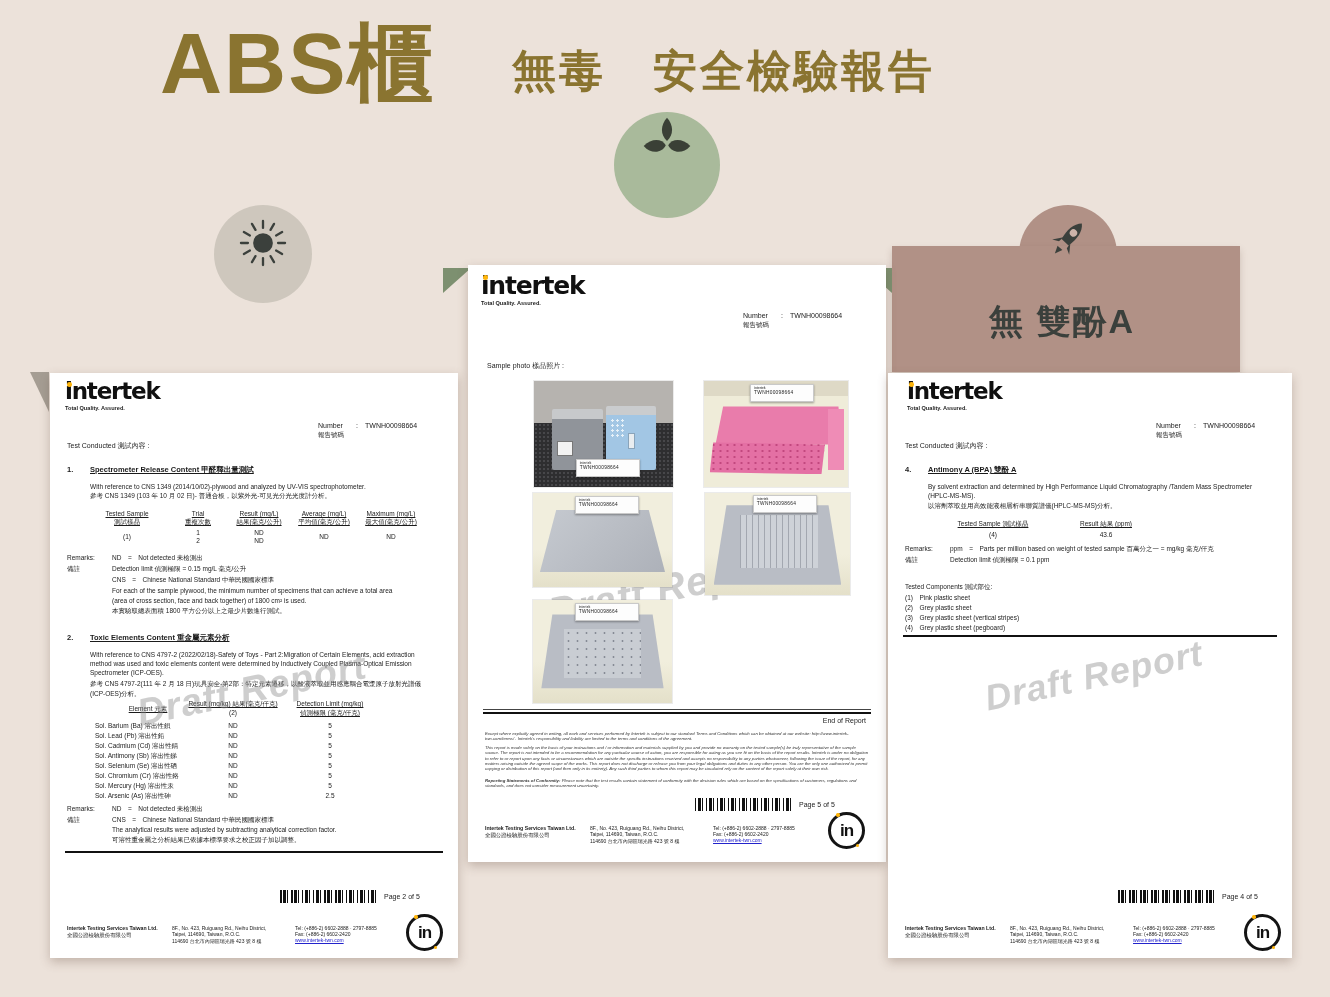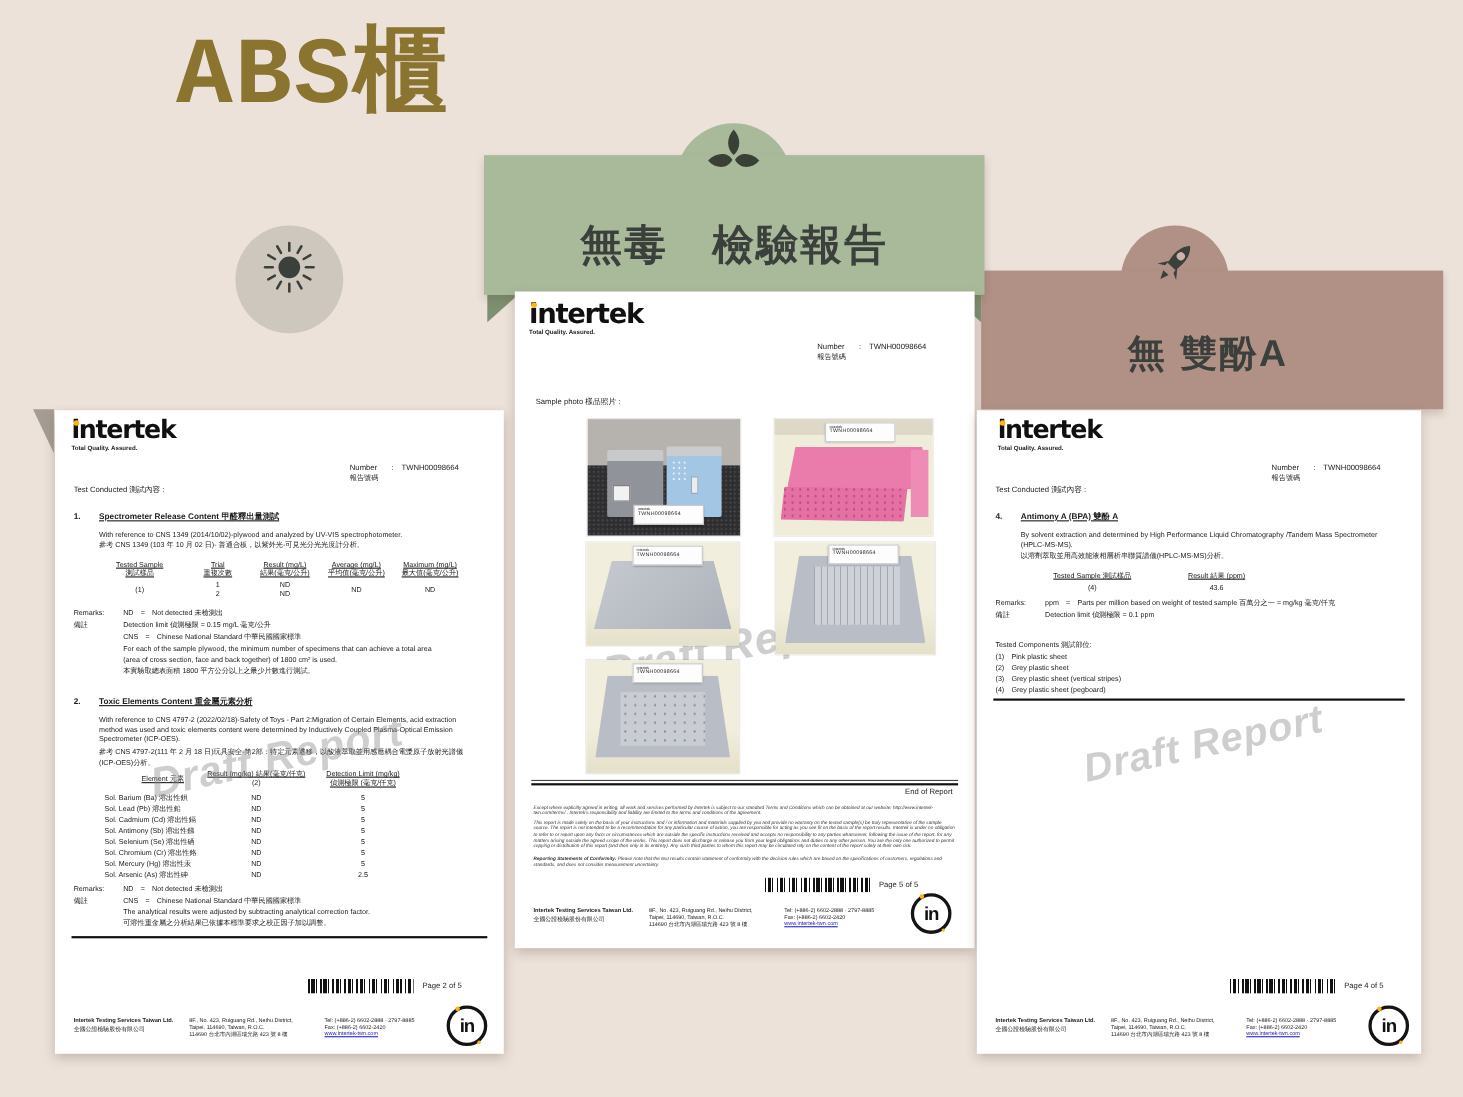--- a/index.html
+++ b/index.html
@@ -41,21 +41,22 @@
   .label-card{position:absolute;background:#fdfdfd;border:0.5px solid #c9c9c9;width:56px;height:14px;
               padding:1px 3px;box-shadow:0 1px 2px rgba(0,0,0,.35);z-index:3;}
   .lc-brand{font-size:3.2px;font-weight:bold;color:#555;line-height:4px;}
   .lc-num{font-size:4.8px;color:#1d1d1d;letter-spacing:.3px;line-height:6px;}
 </style>
 </head>
 <body>
 
 <div class="canvas">
 
-  <div class="title-main" style="left:160px;top:6px;font-family:Liberation Mono, monospace;">ABS櫃</div>
+  <div class="title-main" style="left:160px;top:6px;">ABS櫃</div>
+  <div class="title-sub" style="left:512px;top:42px;">無毒　安全檢驗報告</div>
 
   <div class="bump" style="left:214px;top:205px;width:98px;height:98px;background:#cec7bd;z-index:1;"></div>
   <svg class="a" style="left:237px;top:214px;z-index:3;" width="52" height="58" viewBox="0 0 44 50">
     <g stroke="#3b403c" stroke-width="2" stroke-linecap="round">
       <line x1="35" y1="25" x2="41" y2="25"></line>
         <line x1="33.3" y1="31.5" x2="38.5" y2="34.5"></line>
       <line x1="28.5" y1="36.3" x2="31.5" y2="41.5"></line>
         <line x1="22" y1="38" x2="22" y2="44"></line>
       <line x1="15.5" y1="36.3" x2="12.5" y2="41.5"></line>
         <line x1="10.7" y1="31.5" x2="5.5" y2="34.5"></line>
@@ -74,38 +75,35 @@
   <div class="bump" style="left:1019px;top:205px;width:98px;height:98px;background:#b19186;z-index:1;"></div>
   <svg class="a" style="left:1044px;top:215px;z-index:3;" width="48" height="48" viewBox="0 0 44 44">
     <g transform="rotate(42 22 22)" fill="#3b403c">
       <path d="M22 3 C27.5 8 28.5 16.5 26.3 26 L17.7 26 C15.5 16.5 16.5 8 22 3 Z"></path>
       <circle cx="22" cy="14.5" r="3.4" fill="#cdb3a9"></circle>
       <path d="M17.8 23.5 L11.5 32 L17.2 29 Z"></path>
       <path d="M26.2 23.5 L32.5 32 L26.8 29 Z"></path>
       <path d="M19 33 L22 40 L25 33 Z"></path>
     </g>
   </svg>
-  <div class="banner" style="left:892px;top:246px;width:420px;height:126px;background:#b19186;padding-top:26px;padding-right:20px;z-index:2;padding-left:12px;">
+  <div class="banner" style="left:892px;top:246px;width:348px;height:126px;background:#b19186;padding-top:26px;padding-right:20px;z-index:2;padding-left:12px;">
     <div class="banner-label" style="font-size:34px;letter-spacing:2px;">無 雙酚A</div>
   </div>
 
   <div class="bump" style="left:614px;top:112px;width:106px;height:106px;background:#a9ba9b;z-index:4;"></div>
   <svg class="a" style="left:640px;top:116px;z-index:6;" width="54" height="50" viewBox="0 0 44 40">
     <g fill="#3a4036">
       <path d="M22 1 C27.5 7 27.5 15 22 20 C16.5 15 16.5 7 22 1 Z"></path>
       <path d="M3 24 C9.5 17.5 18 18 21 23.5 C18 30 9 31 3 24 Z"></path>
       <path d="M41 24 C34.5 17.5 26 18 23 23.5 C26 30 35 31 41 24 Z"></path>
     </g>
   </svg>
 
   <div class="fold" style="left:443px;top:268px;border-top:25px solid #7d9070;border-right:28px solid transparent;z-index:4;"></div>
   <div class="fold" style="left:864px;top:268px;border-top:25px solid #7d9070;border-left:28px solid transparent;z-index:4;"></div>
-  <div class="banner" style="left:440px;top:141px;width:455px;height:127px;background:#a9ba9b;padding-top:35px;z-index:5;">
-    <div class="banner-label" style="font-size:38px;letter-spacing:2px;">無毒　檢驗報告</div>
-  </div>
 
   <div class="doc" style="left:50px;top:373px;width:408px;height:585px;">
     <div class="brand" style="left:15px;top:7px;">intertek</div>
     <span class="idot" style="left:17px;top:9px;"></span>
     <div class="tagline" style="left:15px;top:32px;">Total Quality. Assured.</div>
 
     <div class="a f7" style="left:268px;top:49px;">Number</div>
     <div class="a f7" style="left:306px;top:49px;">:</div>
     <div class="a f7" style="left:315px;top:49px;">TWNH00098664</div>
     <div class="a f65" style="left:268px;top:58px;">報告號碼</div>

